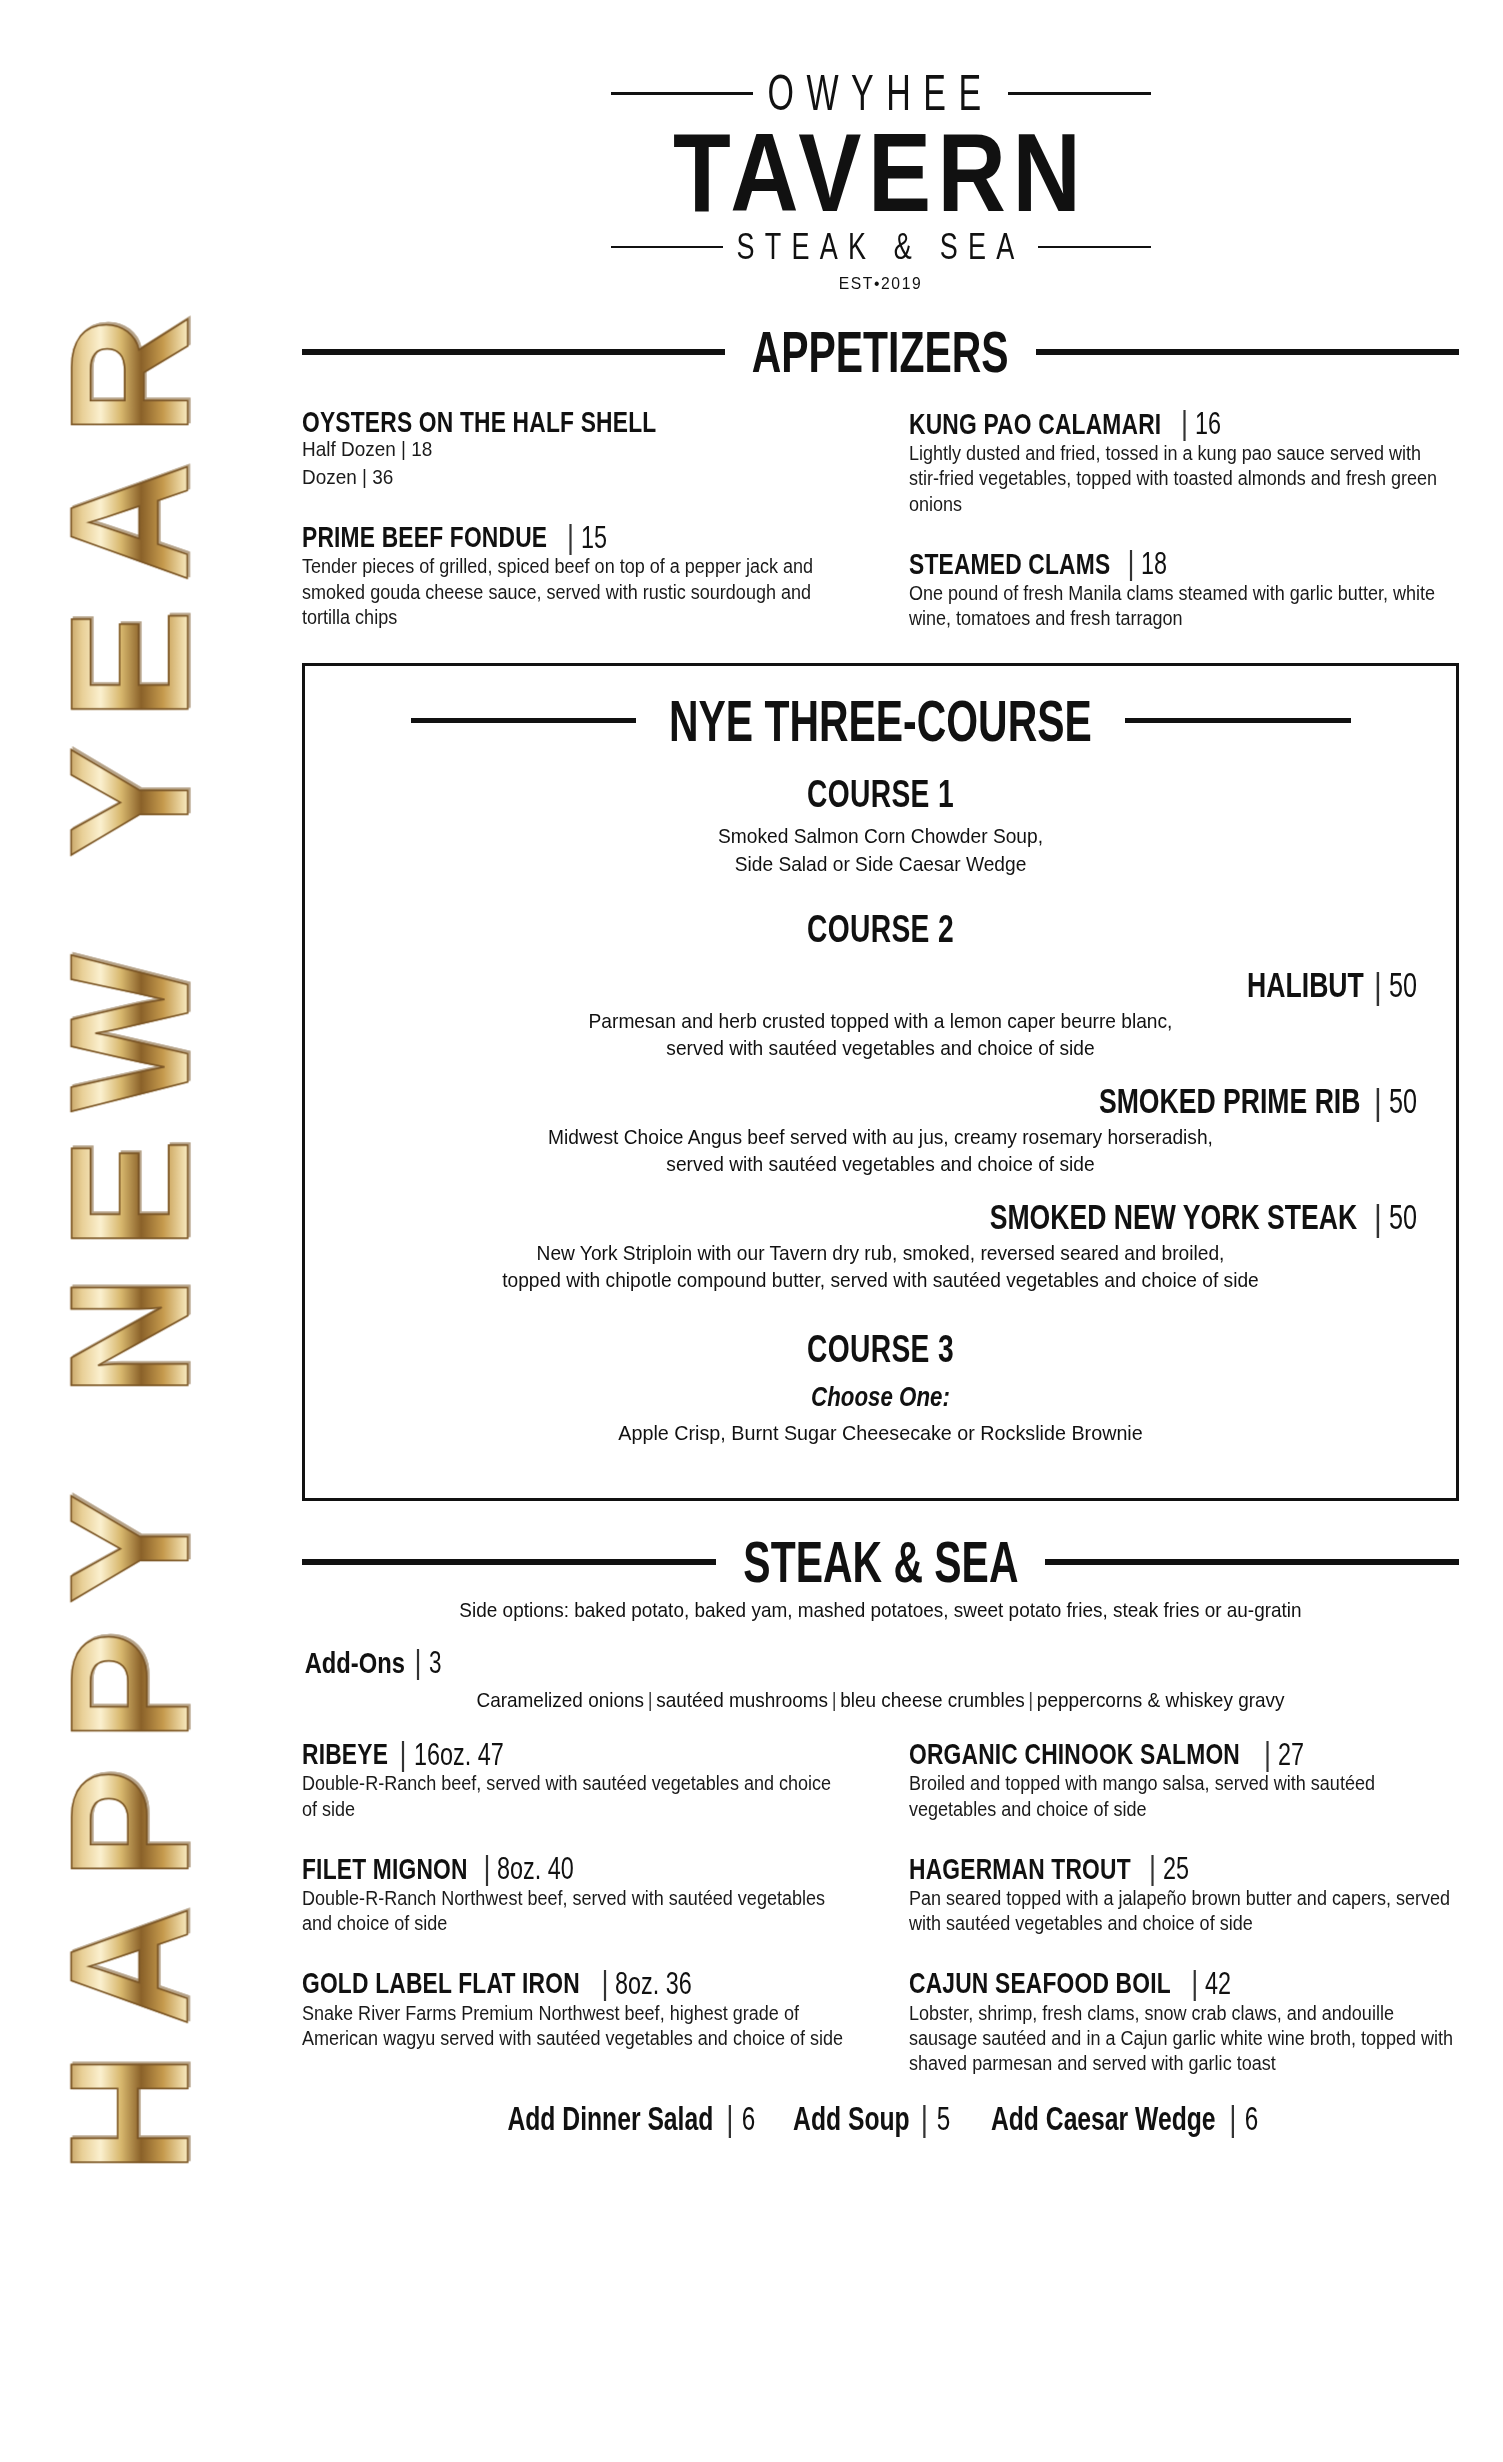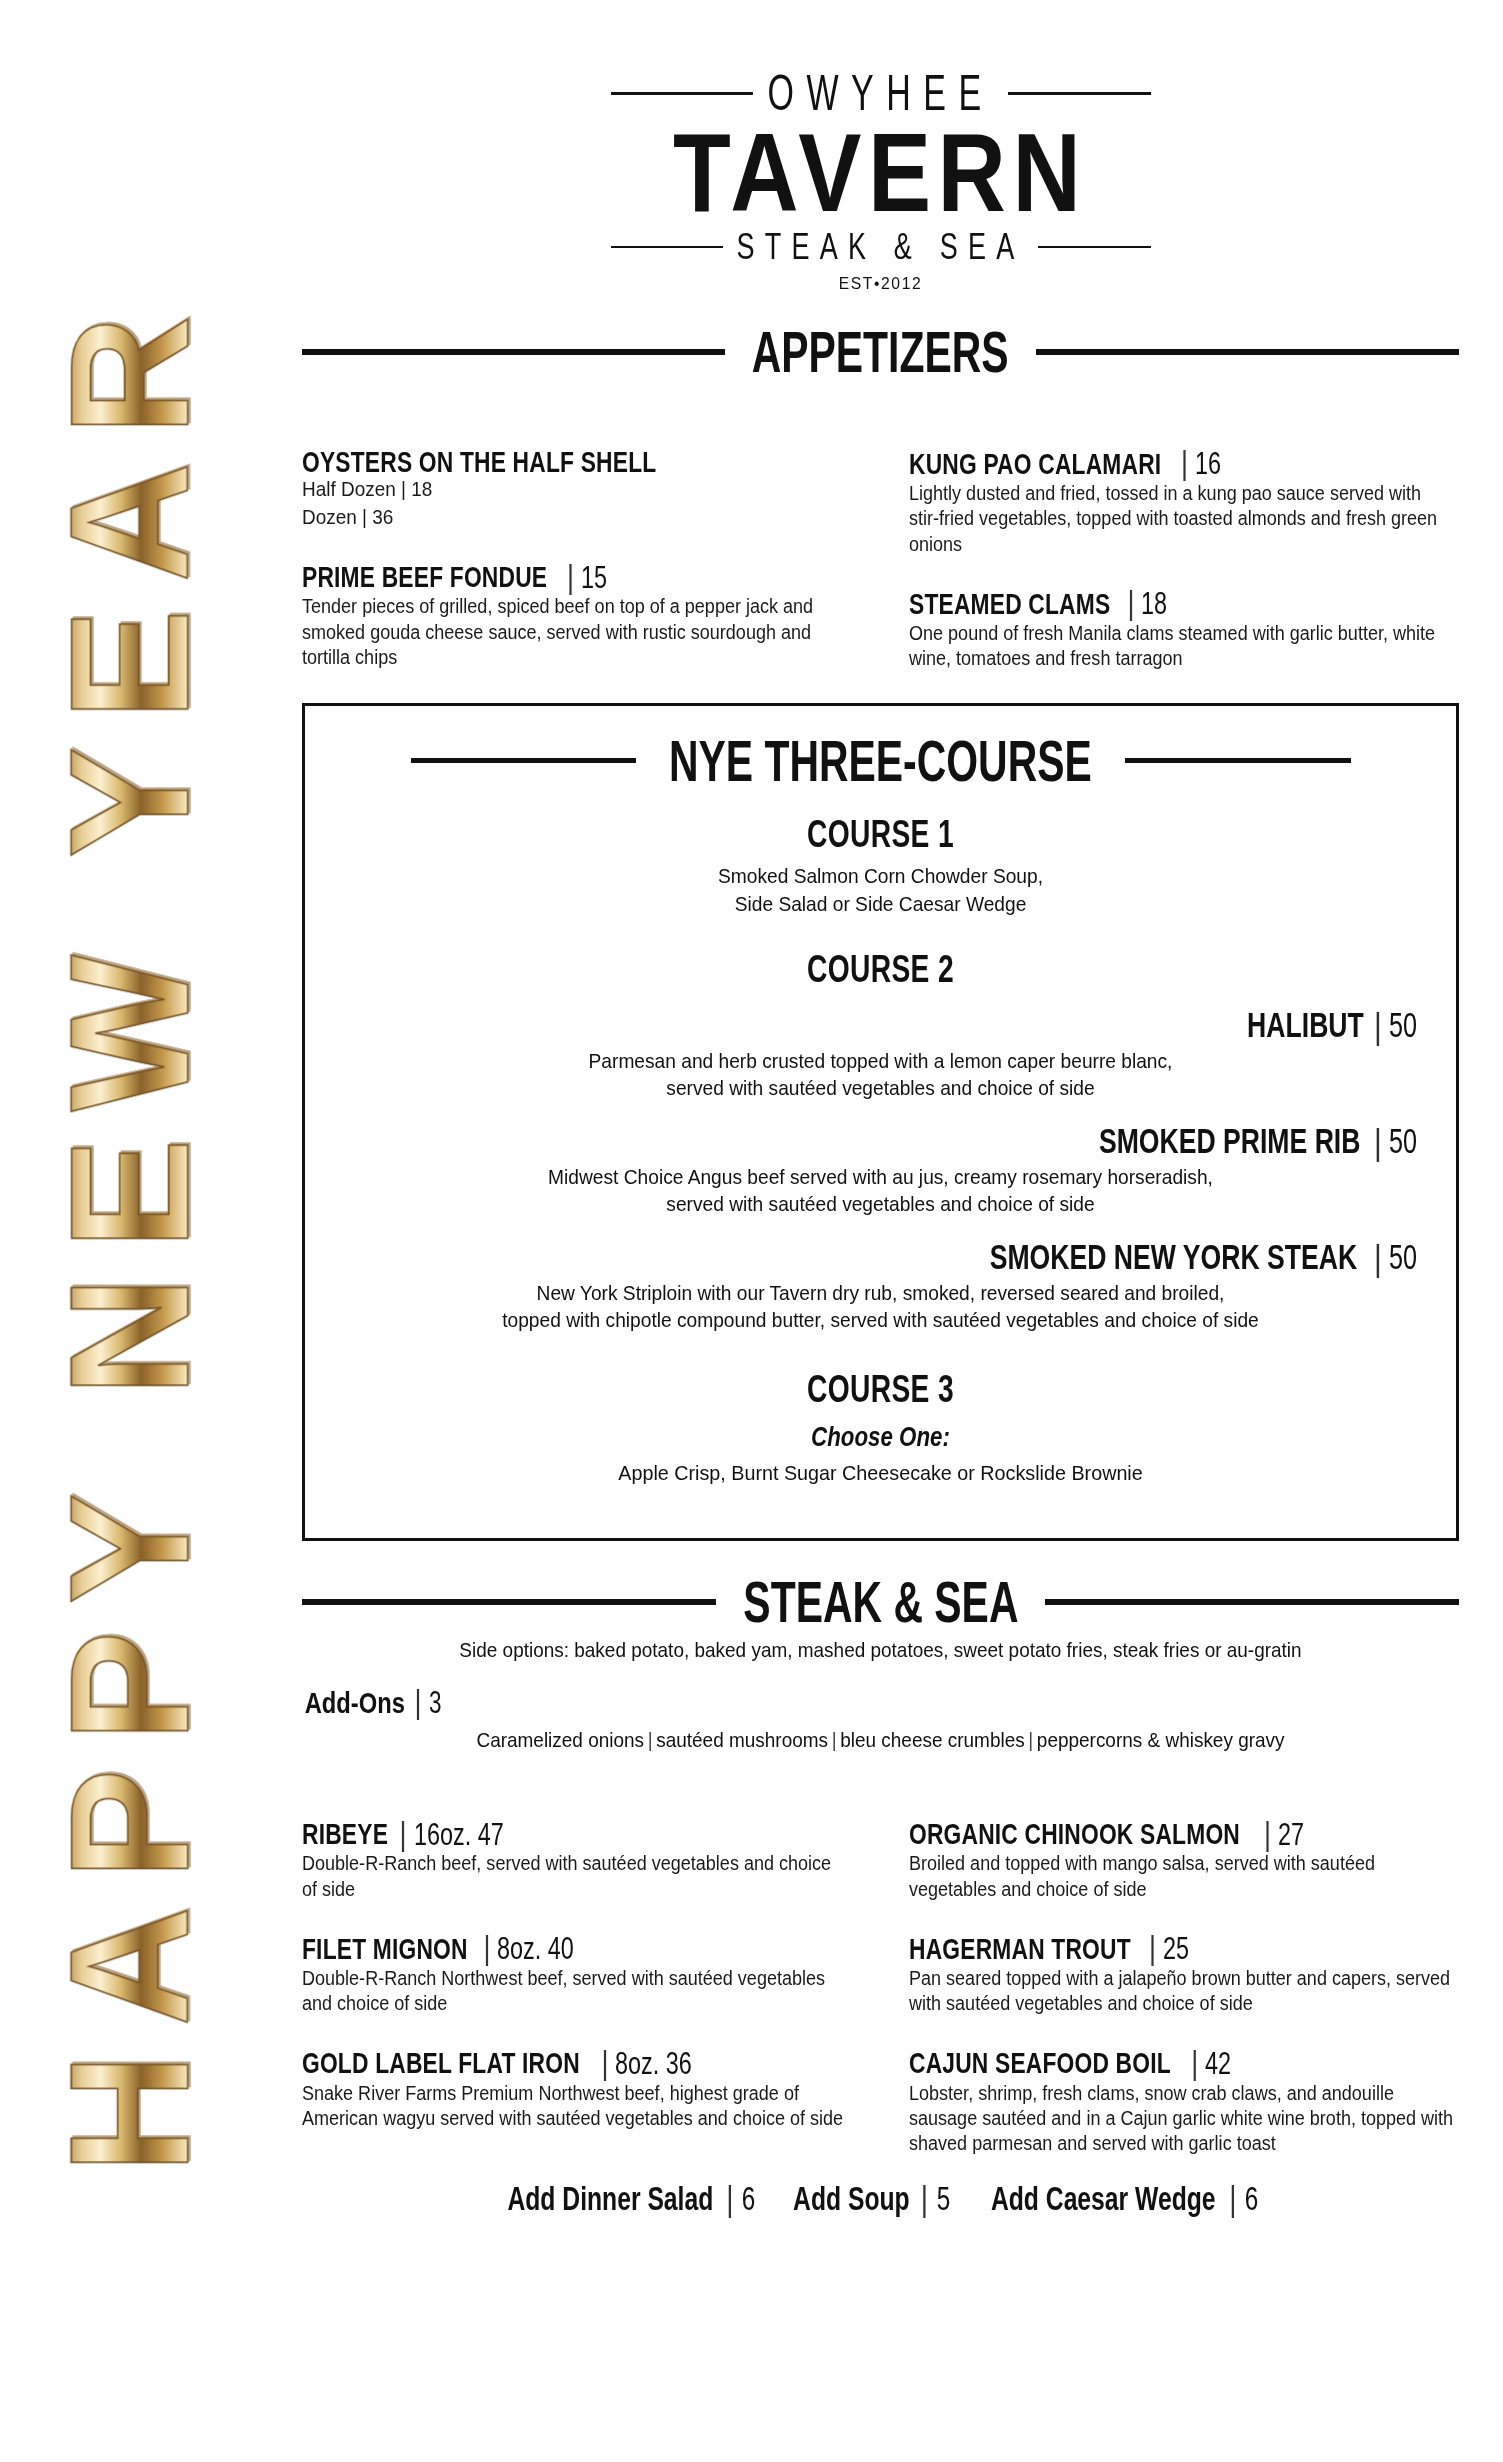--- a/index.html
+++ b/index.html
@@ -65,21 +65,21 @@
   .section-head{ display:flex; align-items:center; margin:0 auto; }
   .section-head .rule{ flex:1 1 auto; height:5.5px; background:#111; }
   .section-head .title{
     font-weight:700; font-size:44px; letter-spacing:0px; padding:0 17px;
     transform:scaleY(1.30) scaleX(.93); white-space:nowrap;
   }
 
   
   #appetizers{ margin-top:34px; padding:0 44px; }
   .two-col{ display:flex; gap:56px; margin-top:31px; }
-  .col{ flex:1 1 0; min-width:0;margin-top:40px; }
+  .col{ flex:1 1 0; min-width:0; }
   .dish{ margin-bottom:31px; }
   .dish:last-child{ margin-bottom:0; }
   .dish-name{
     font-weight:700; font-size:24px; letter-spacing:0.2px;
     transform:scaleY(1.26) scaleX(.95); transform-origin:left center;
     display:inline-block; vertical-align:middle;
   }
   .sep{
     display:inline-block; vertical-align:middle;
     font-weight:300; font-size:27px; color:#333; padding:0 7px;
@@ -175,21 +175,21 @@
       <span class="logo-rule"></span>
       <span class="logo-word">OWYHEE</span>
       <span class="logo-rule"></span>
     </div>
     <div id="logo-tavern">TAVERN</div>
     <div class="logo-row">
       <span class="logo-rule"></span>
       <span class="logo-word logo-word-sub">STEAK &amp; SEA</span>
       <span class="logo-rule"></span>
     </div>
-    <div id="logo-est">EST•2012</div>
+    <div id="logo-est">EST•2019</div>
   </div>
 
   <div id="appetizers">
     <div class="section-head">
       <span class="rule"></span>
       <span class="title">APPETIZERS</span>
       <span class="rule"></span>
     </div>
 
     <div class="two-col">

